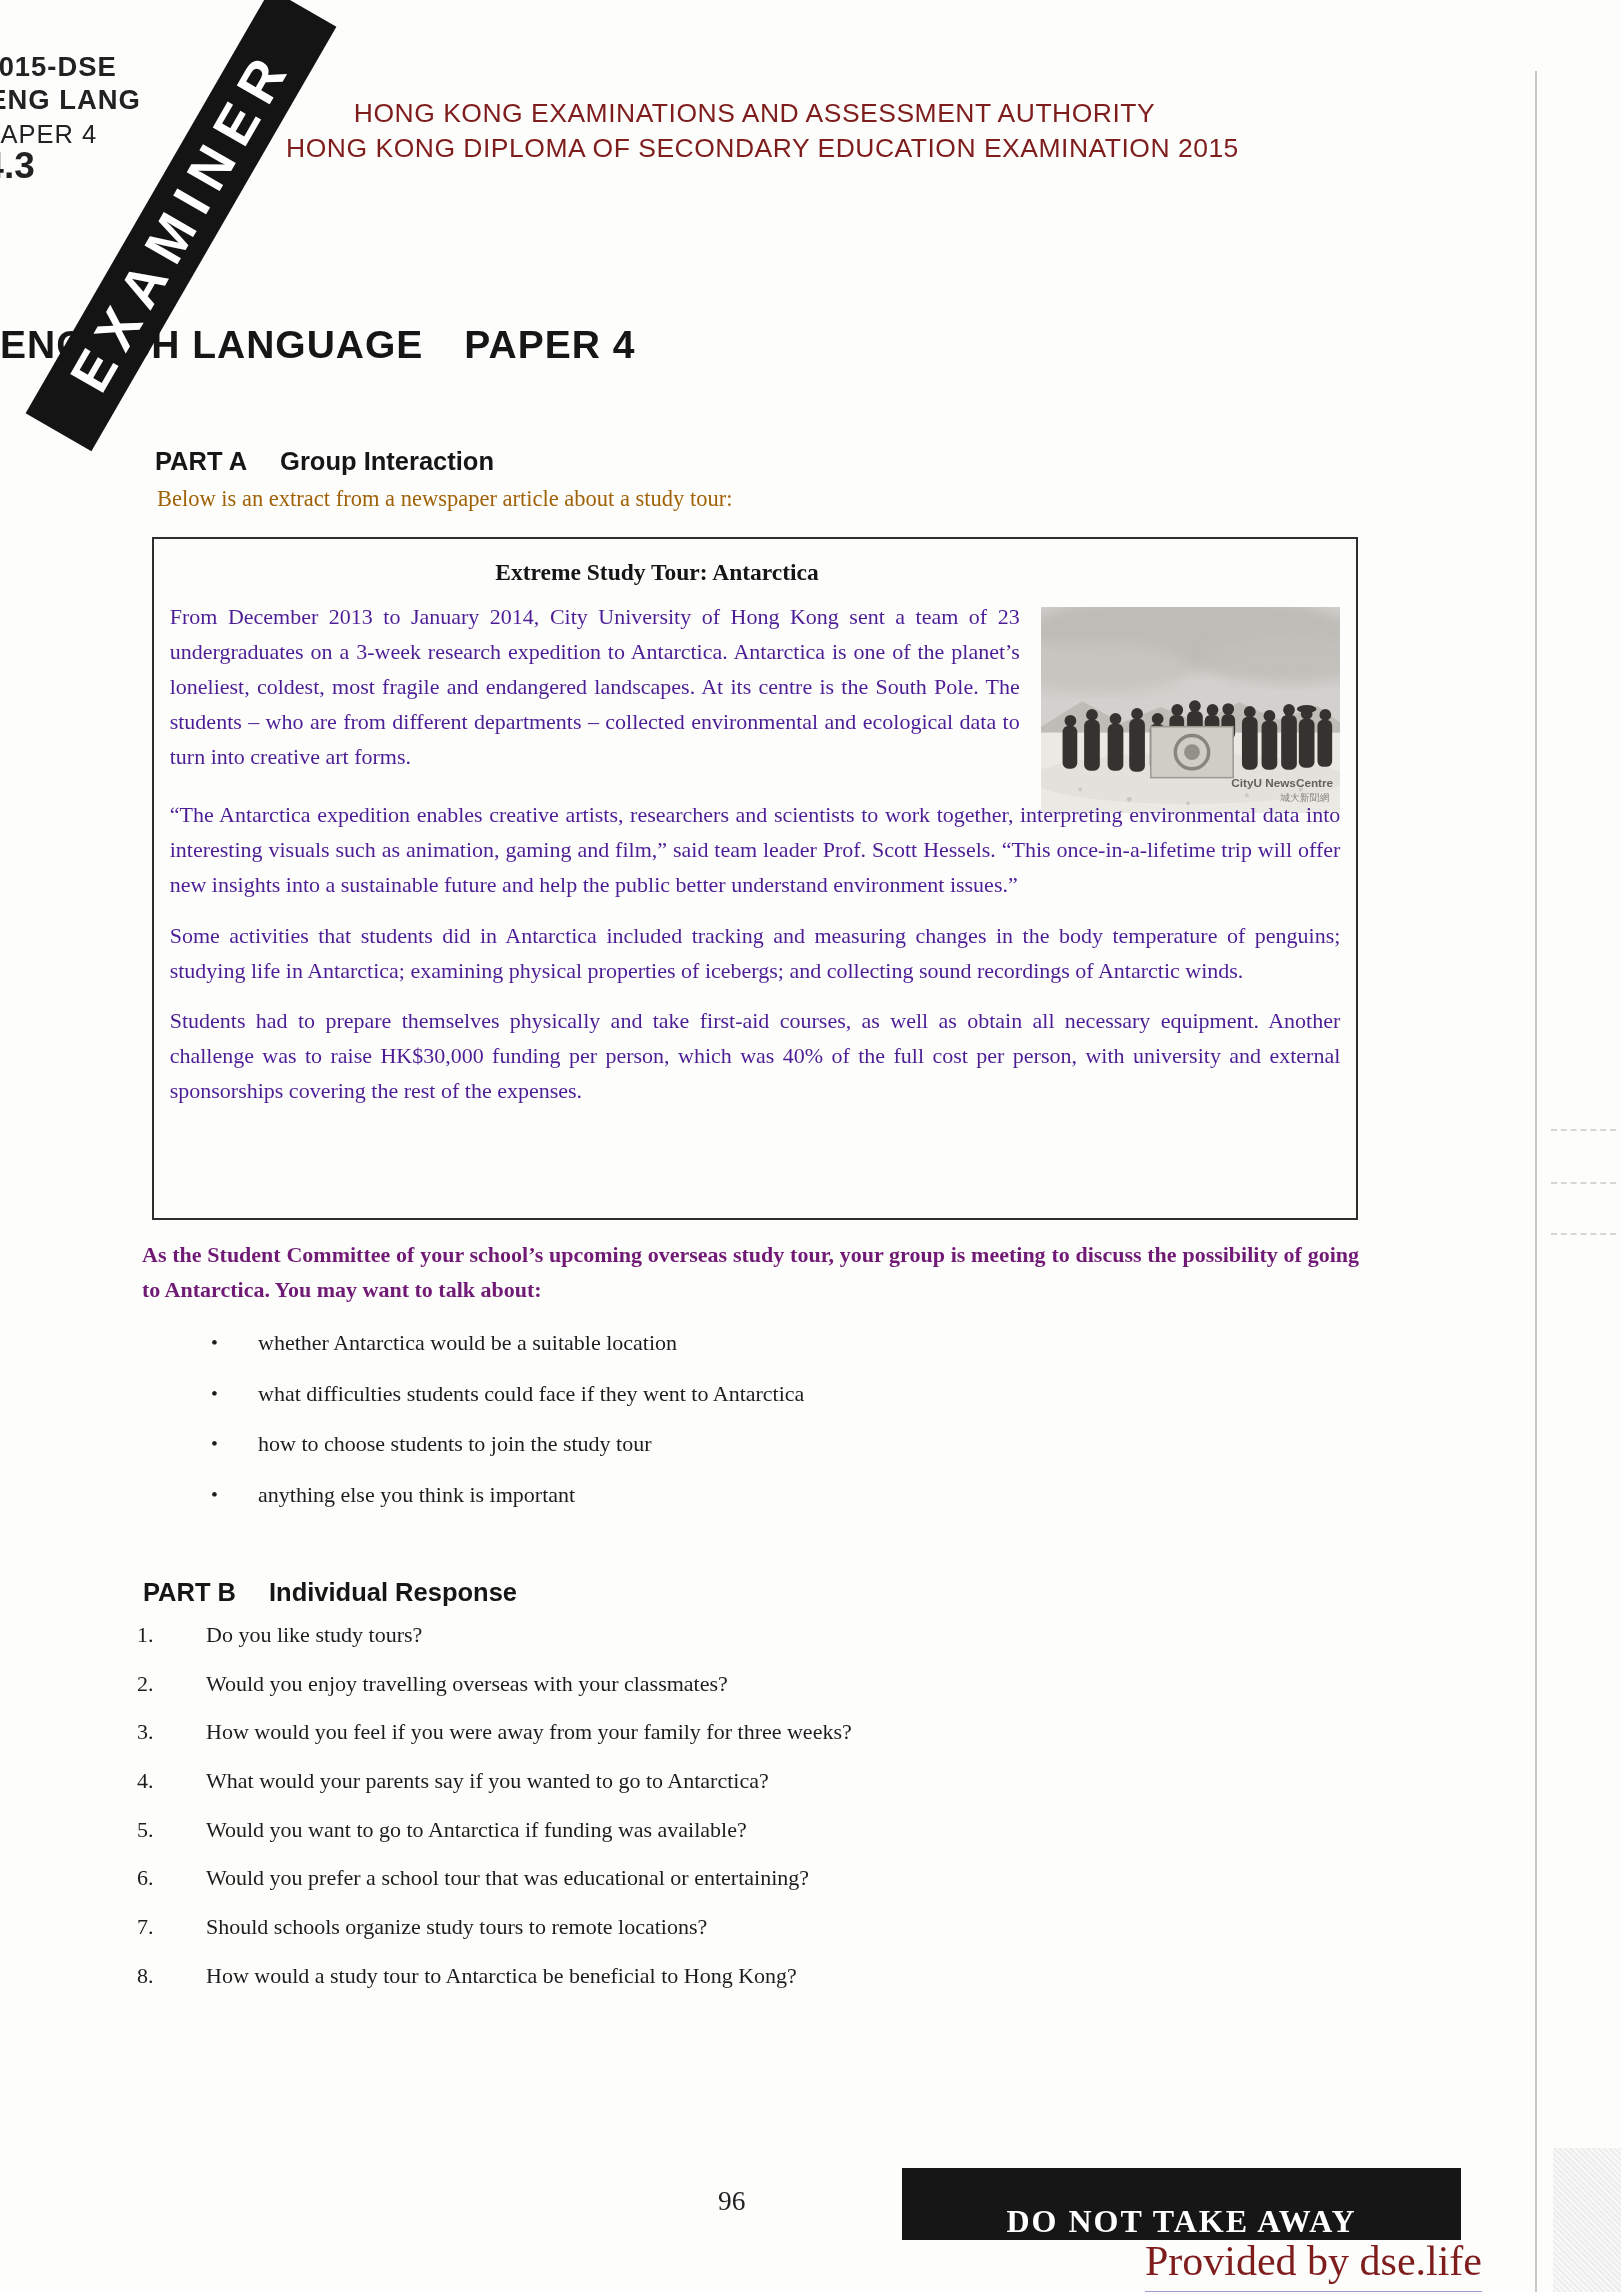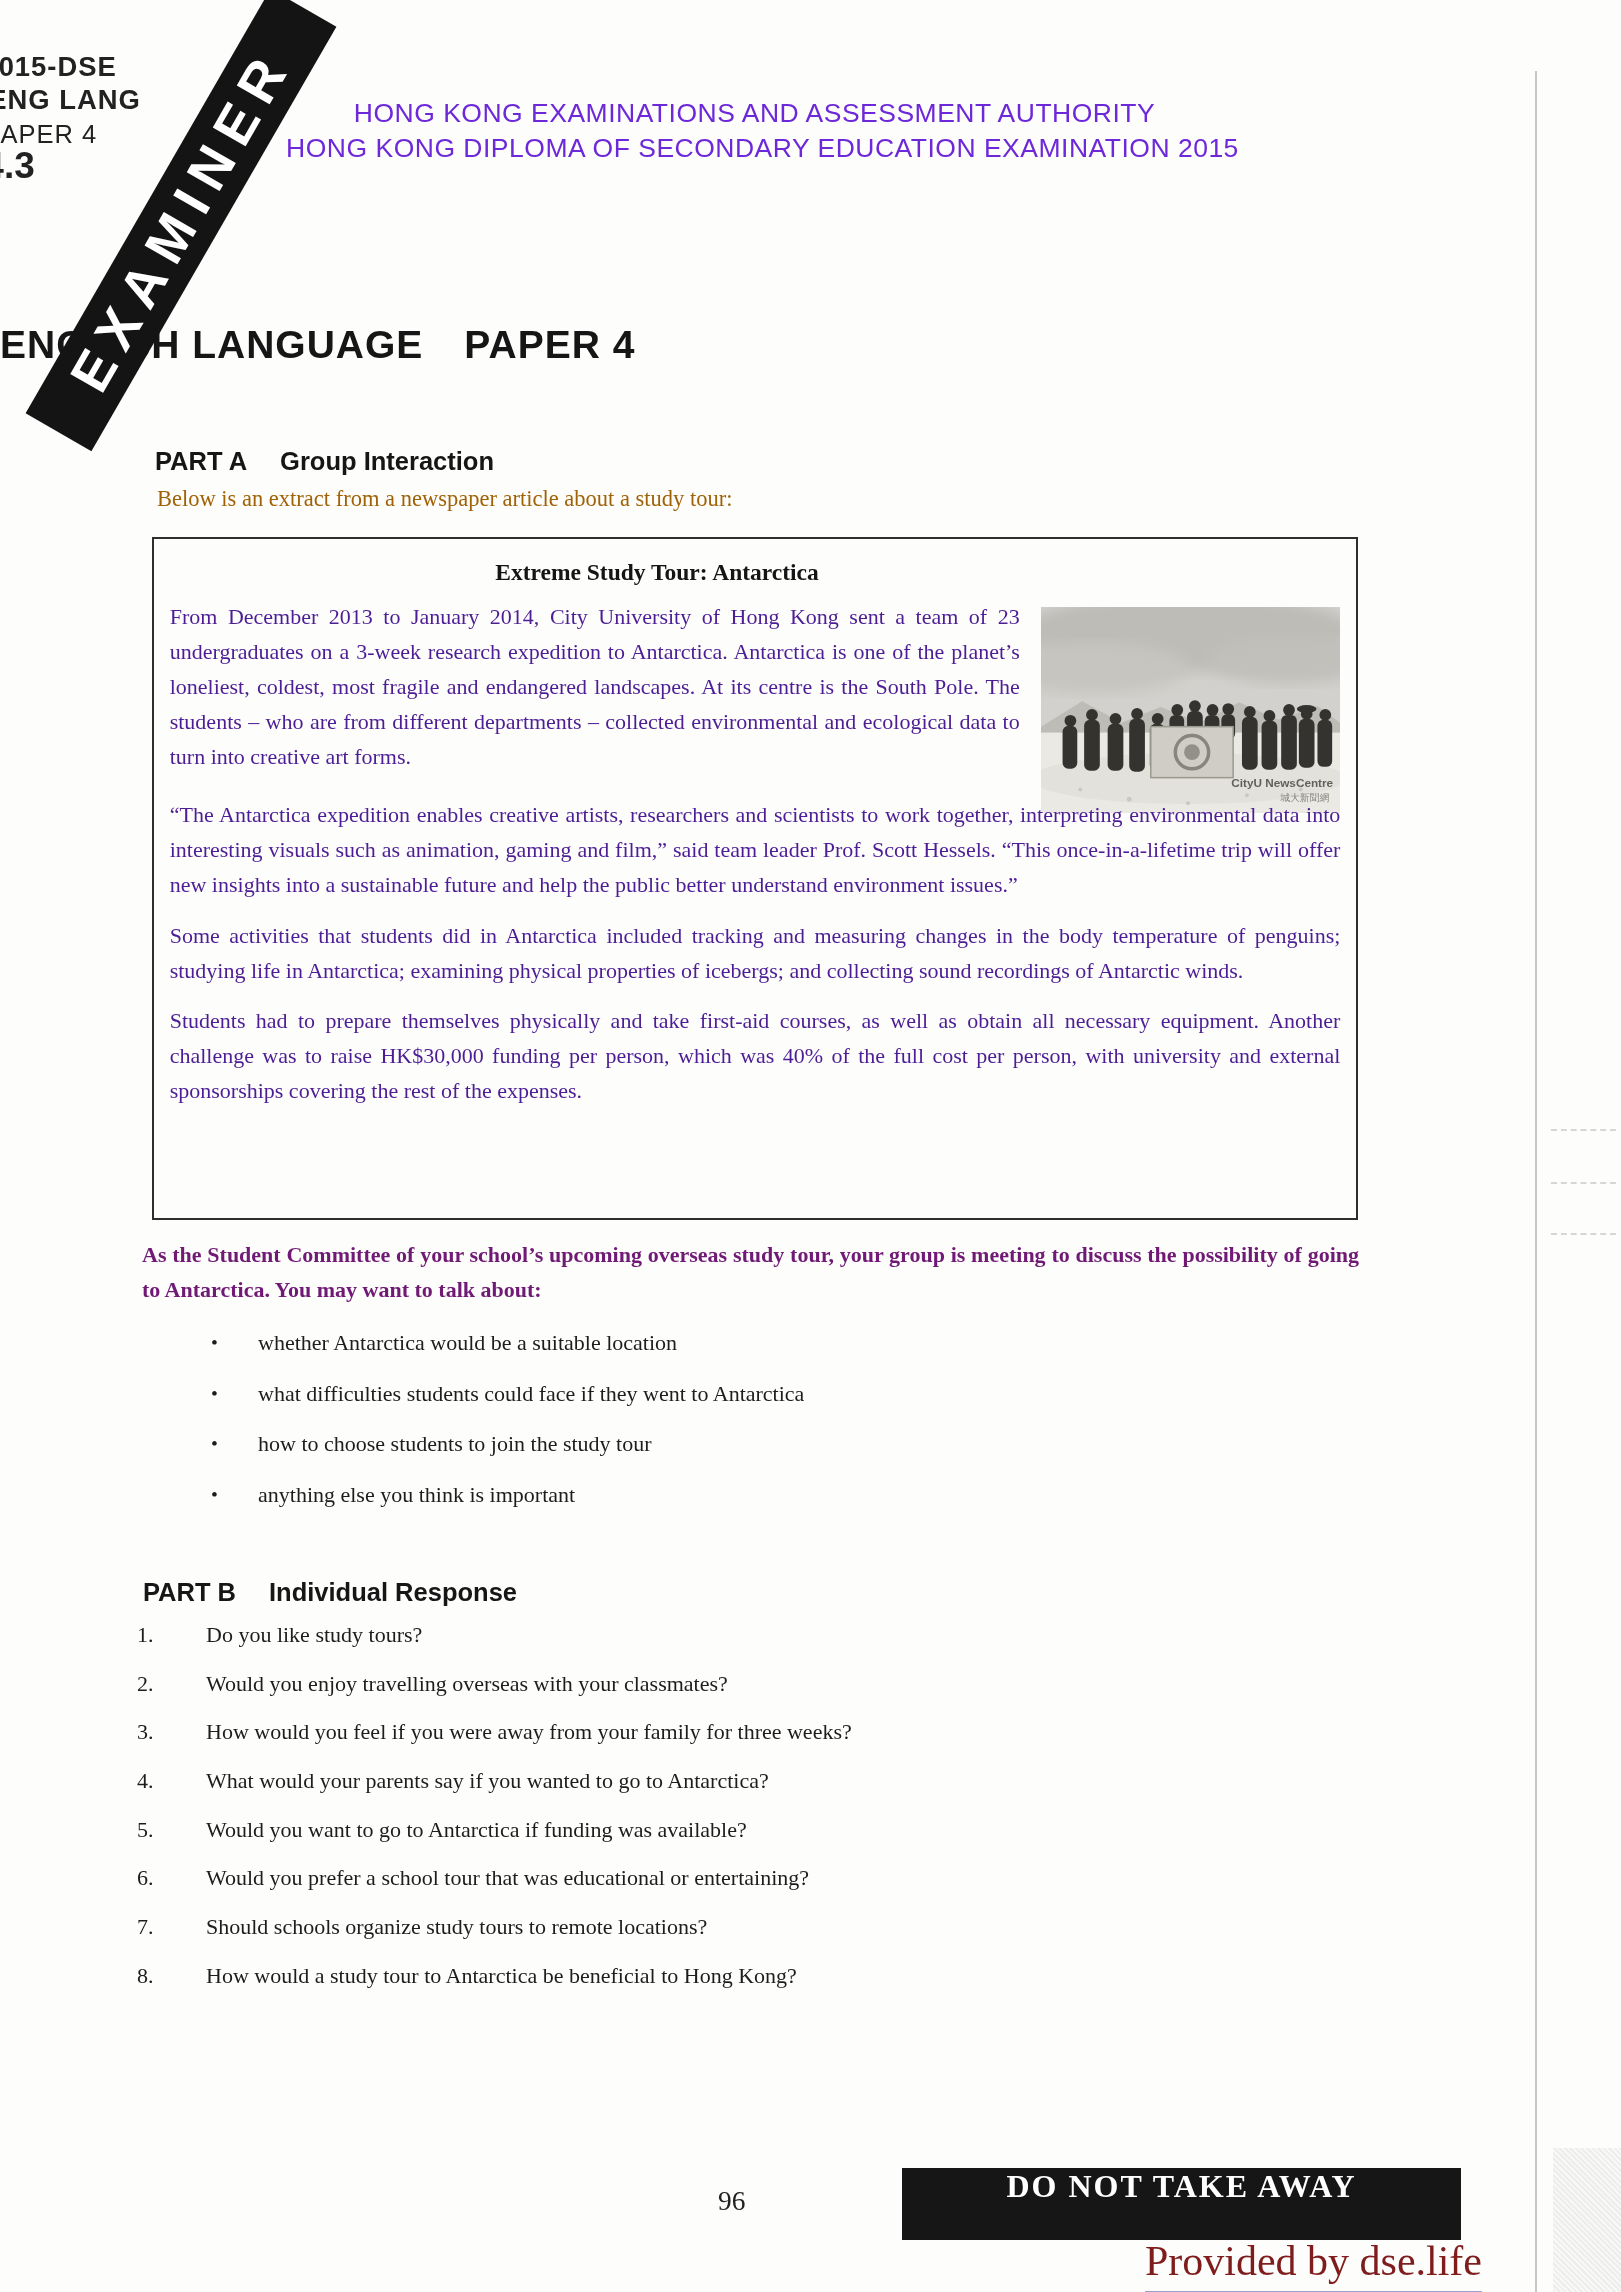--- a/index.html
+++ b/index.html
@@ -30,21 +30,21 @@
     position:absolute;left:-64px;top:182px;width:490px;height:76px;
     background:#141414;transform:rotate(-60deg);z-index:2;
     display:flex;align-items:center;justify-content:center;
   }
   .ribbon span{
     color:#fff;font-family:"Liberation Sans",sans-serif;
     font-size:55px;font-weight:700;letter-spacing:11.8px;white-space:nowrap;
   }
   
   .hdr{position:absolute;left:0;width:1509px;text-align:center;
-       font-family:"Liberation Sans",sans-serif;color:#6d28d9;}
+       font-family:"Liberation Sans",sans-serif;color:#7f1d1d;}
   .hdr1{top:98px;font-size:26.5px;letter-spacing:0.5px;}
   .hdr2{top:133px;font-size:26.5px;letter-spacing:0.5px;padding-left:8px;}
   .title{position:absolute;left:0;top:323px;width:1509px;text-align:left;margin:0;
          font-family:"Liberation Sans",sans-serif;font-size:39px;font-weight:700;color:#161616;letter-spacing:1px;}
   .title .gap{display:inline-block;width:41px;}
   
   .part-head{position:absolute;font-family:"Liberation Sans",sans-serif;font-weight:700;
              font-size:25.5px;color:#161616;}
   .part-head .pt{margin-left:33px;}
   .parta{left:155px;top:447px;}
@@ -69,21 +69,21 @@
   .bullet-row{display:flex;margin-bottom:15.7px;font-size:22px;line-height:35px;color:#1d1d1d;}
   .bullet-row .dot{width:47px;font-size:19.6px;}
   
   .questions{position:absolute;left:137px;top:1617px;}
   .q-row{display:flex;margin-bottom:13.7px;font-size:22px;line-height:35px;color:#1d1d1d;}
   .q-row .num{width:69px;}
   
   .page-num{position:absolute;left:718px;top:2186px;font-size:27.4px;color:#222;}
   .notice{
     position:absolute;left:902px;top:2168px;width:559px;height:72px;background:#161616;
-    display:flex;align-items:flex-start;justify-content:center;
+    display:flex;align-items:flex-end;justify-content:center;
   }
   .notice span{color:#fff;font-weight:700;font-size:32px;letter-spacing:2px;
                font-family:"Liberation Serif",serif;}
   .watermark{
     position:absolute;right:139px;top:2239px;
     font-size:42px;color:#7f1d1d;line-height:1.05;
     border-bottom:2.9px solid #9e9fd0;padding-bottom:8px;
     text-decoration:none;
   }
 </style>

